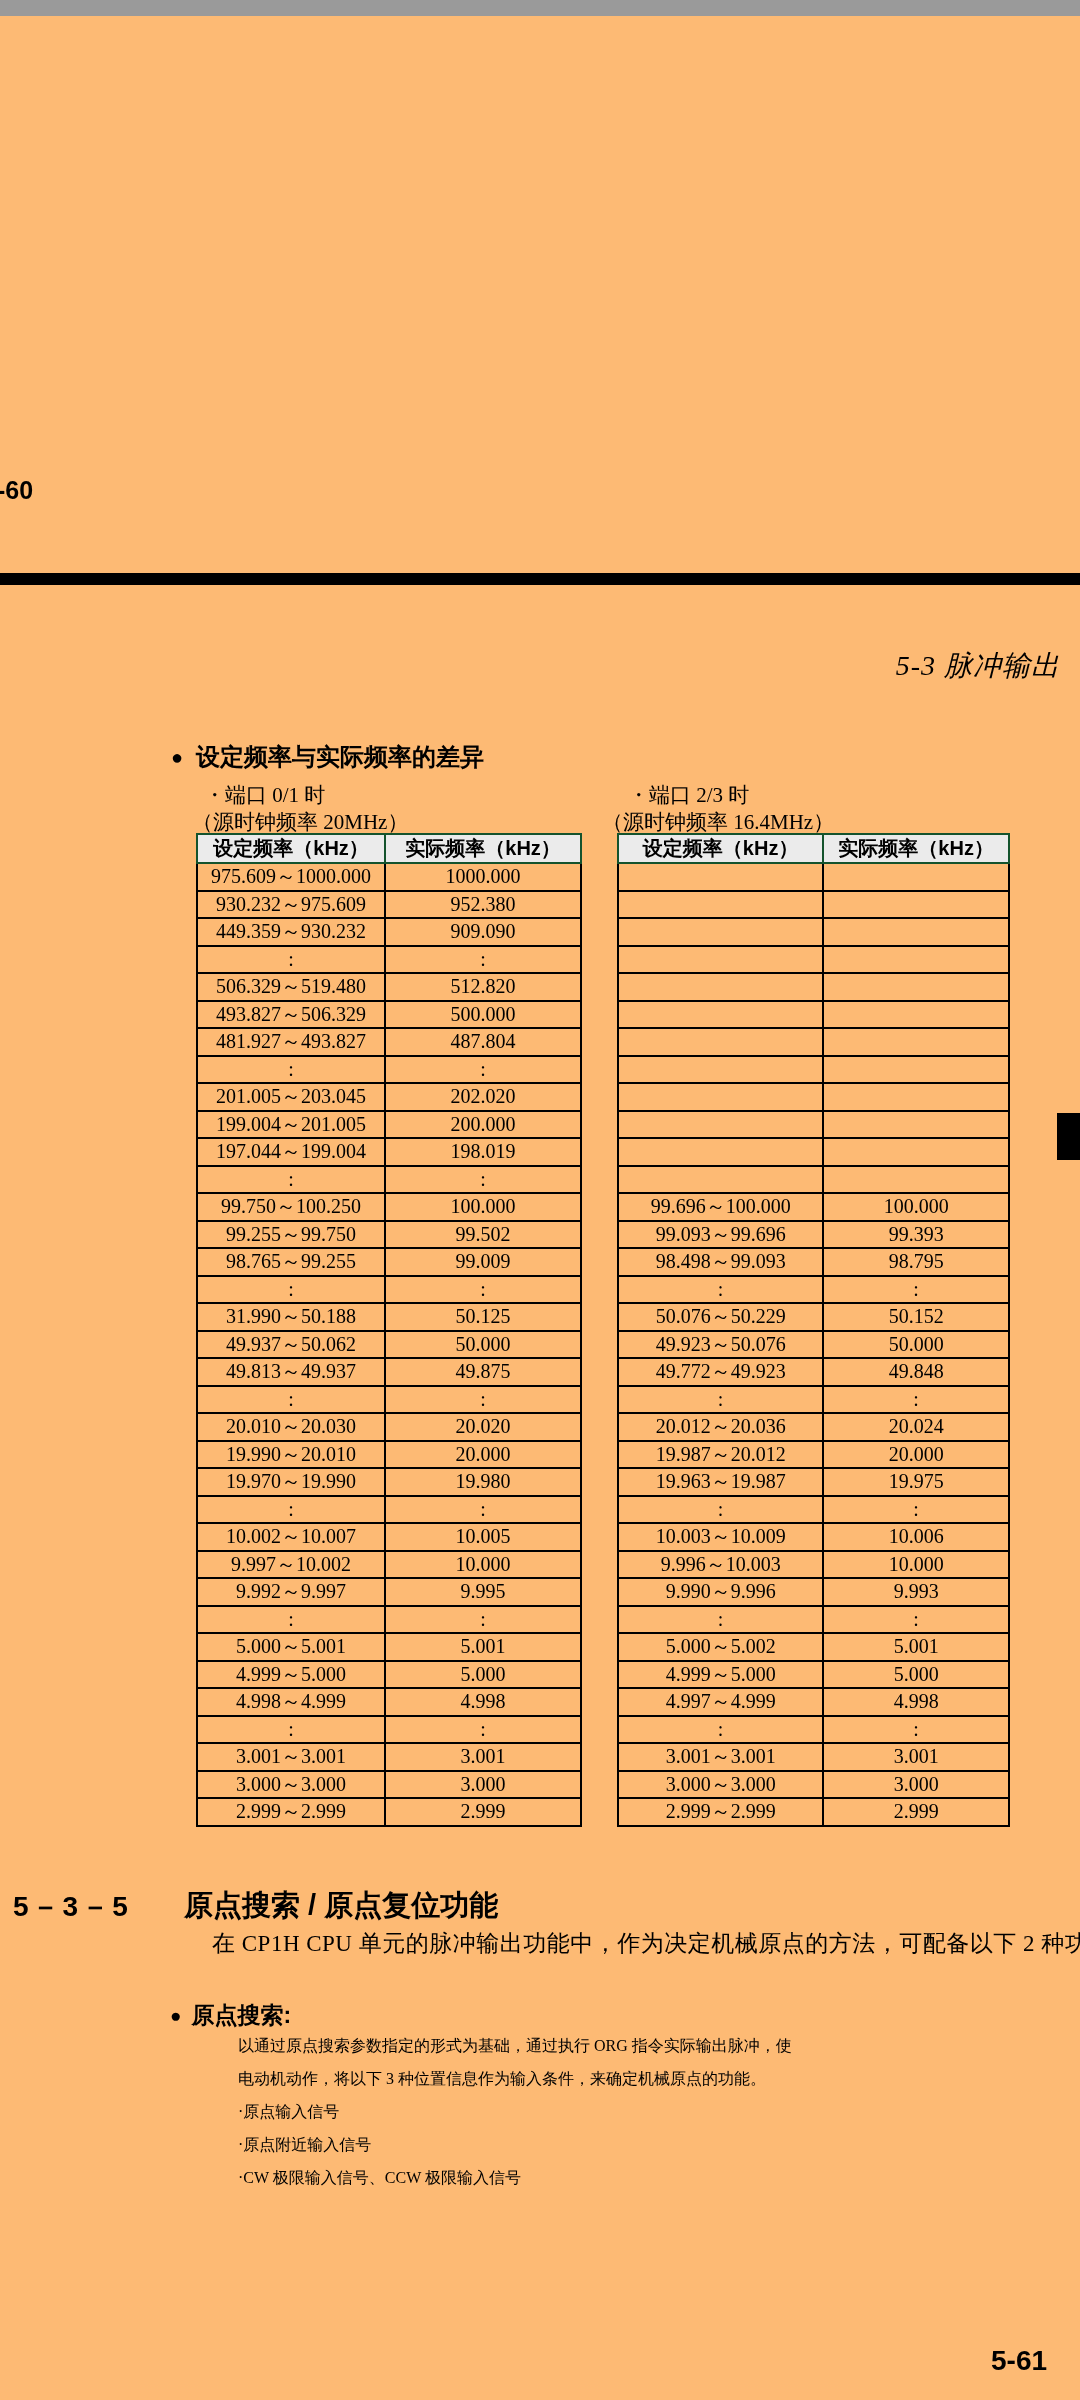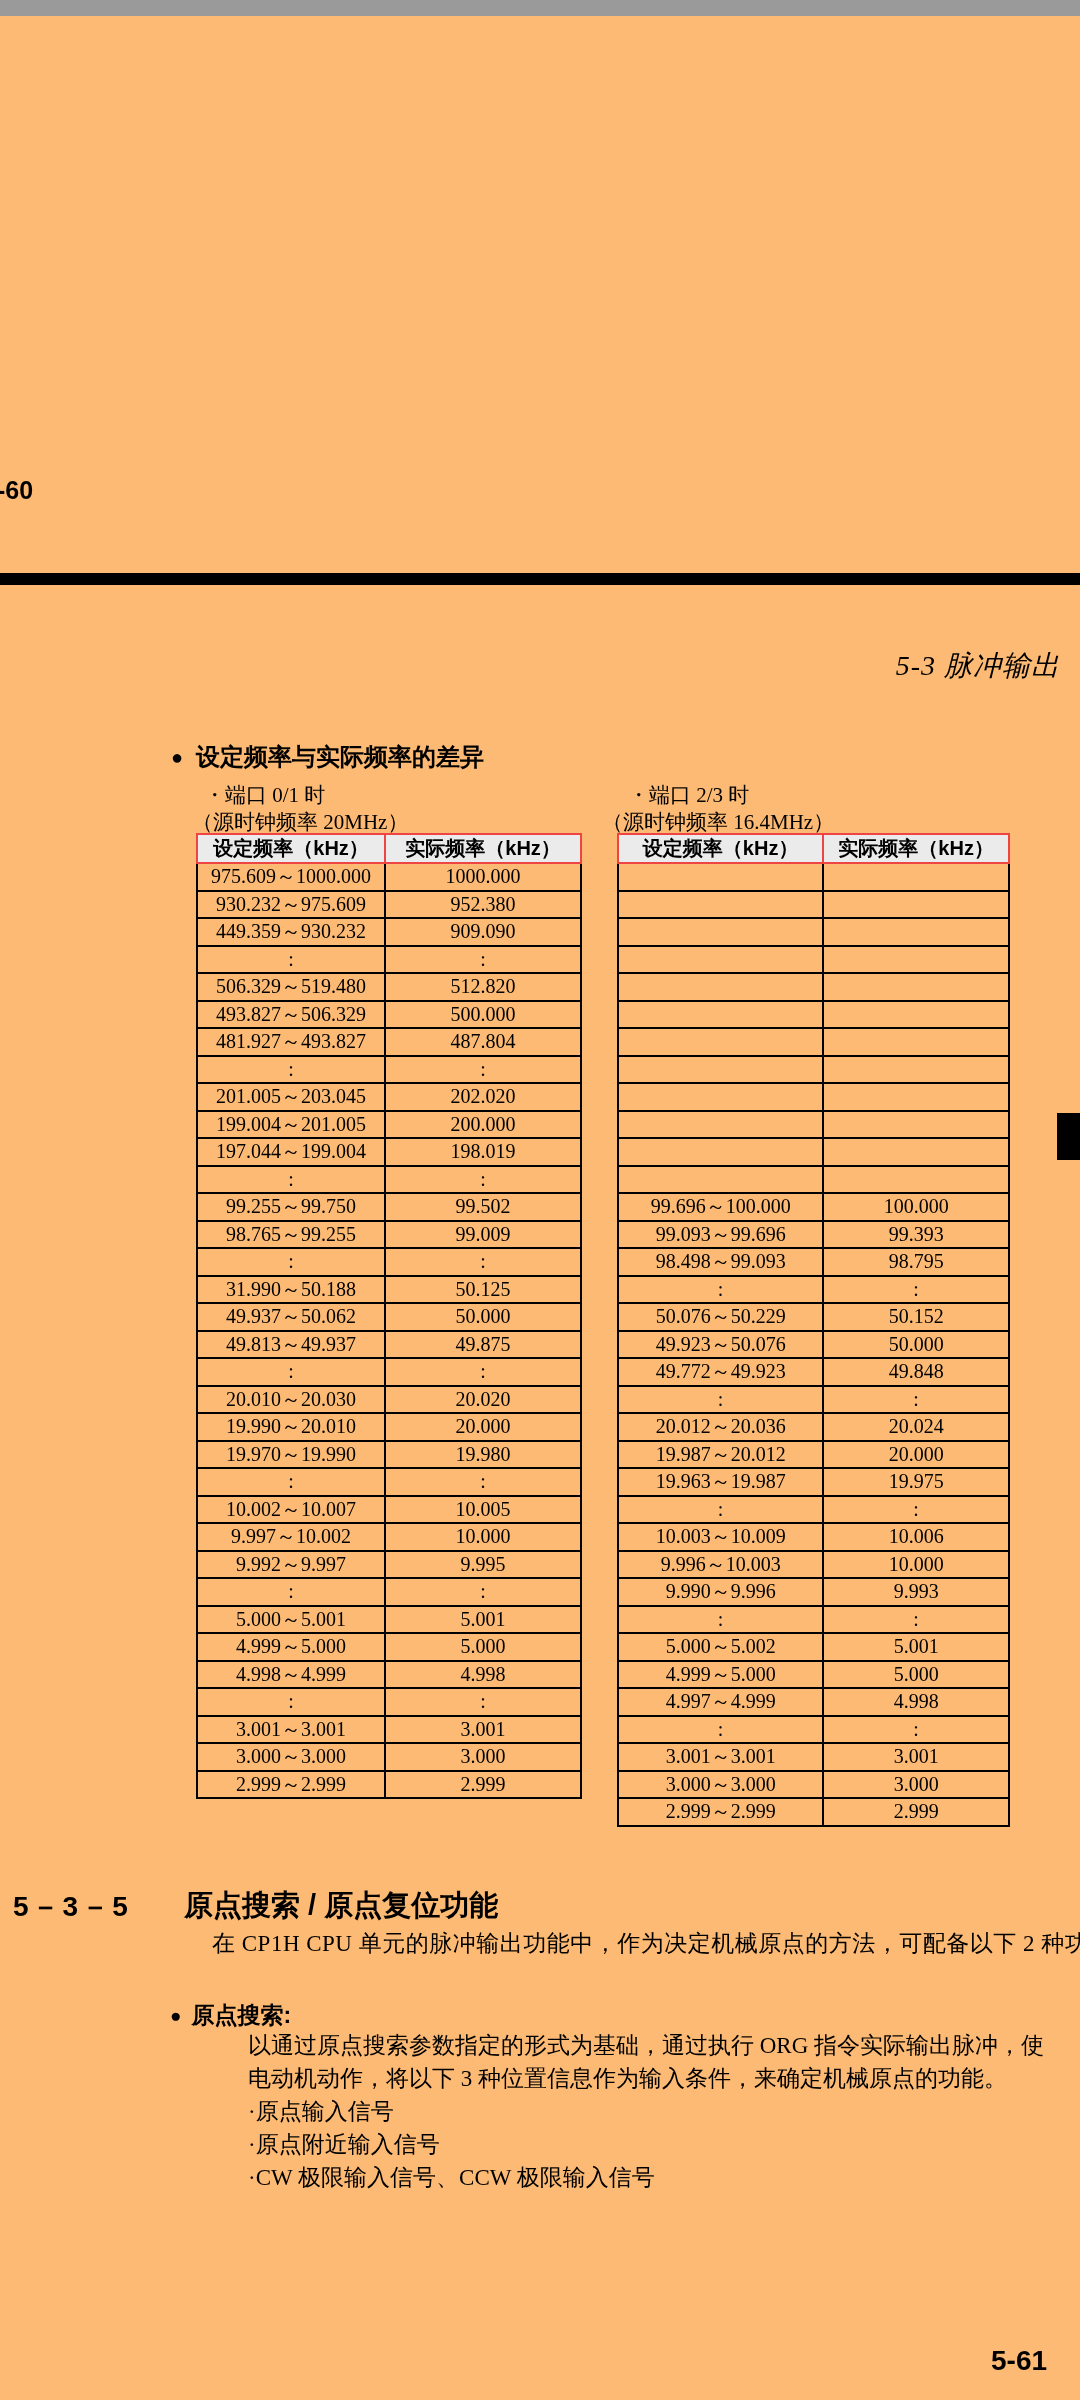--- a/index.html
+++ b/index.html
@@ -47,21 +47,21 @@
   .cl-right { left: 602px; top: 792px; }
 
   table.freq-table {
     border-collapse: collapse;
     table-layout: fixed;
     position: absolute;
   }
   .tbl-left  { left: 196px; top: 817px; width: 386px; }
   .tbl-right { left: 617px; top: 817px; width: 393px; }
   table.freq-table th {
-    border: 2px solid #ef4444;
+    border: 2px solid #14532d;
     background: #ebebeb;
     font-family: "Liberation Sans", sans-serif;
     font-weight: bold;
     font-size: 20px;
     height: 24px;
     padding: 0;
     text-align: center;
   }
   table.freq-table td {
     border: 2px solid #000;
@@ -91,22 +91,22 @@
     white-space: nowrap;
   }
   .origin-sub {
     left: 170px; top: 1984px;
     font-family: "Liberation Sans", sans-serif;
     font-weight: bold; font-size: 23px;
     display: flex; align-items: center; gap: 10px;
   }
   .origin-sub .bullet { font-size: 19px; }
   .origin-lines {
-    left: 248px; top: 2013px;
-    font-size: 23px; line-height: 33px;
+    left: 238px; top: 2013px;
+    font-size: 16px; line-height: 33px;
     white-space: nowrap;
   }
 
   .bottom-page-num {
     left: 991px; top: 2329px;
     font-family: "Liberation Sans", sans-serif;
     font-weight: bold; font-size: 28px;
   }
   .side-tab {
     left: 1057px; top: 1097px; width: 23px; height: 47px;
@@ -189,20 +189,24 @@
         </tr>
         <tr>
           <td>197.044～199.004</td>
           <td>198.019</td>
         </tr>
         <tr>
           <td>:</td>
           <td>:</td>
         </tr>
         <tr>
+          <td>99.750～100.250</td>
+          <td>100.000</td>
+        </tr>
+        <tr>
           <td>99.255～99.750</td>
           <td>99.502</td>
         </tr>
         <tr>
           <td>98.765～99.255</td>
           <td>99.009</td>
         </tr>
         <tr>
           <td>:</td>
           <td>:</td>

